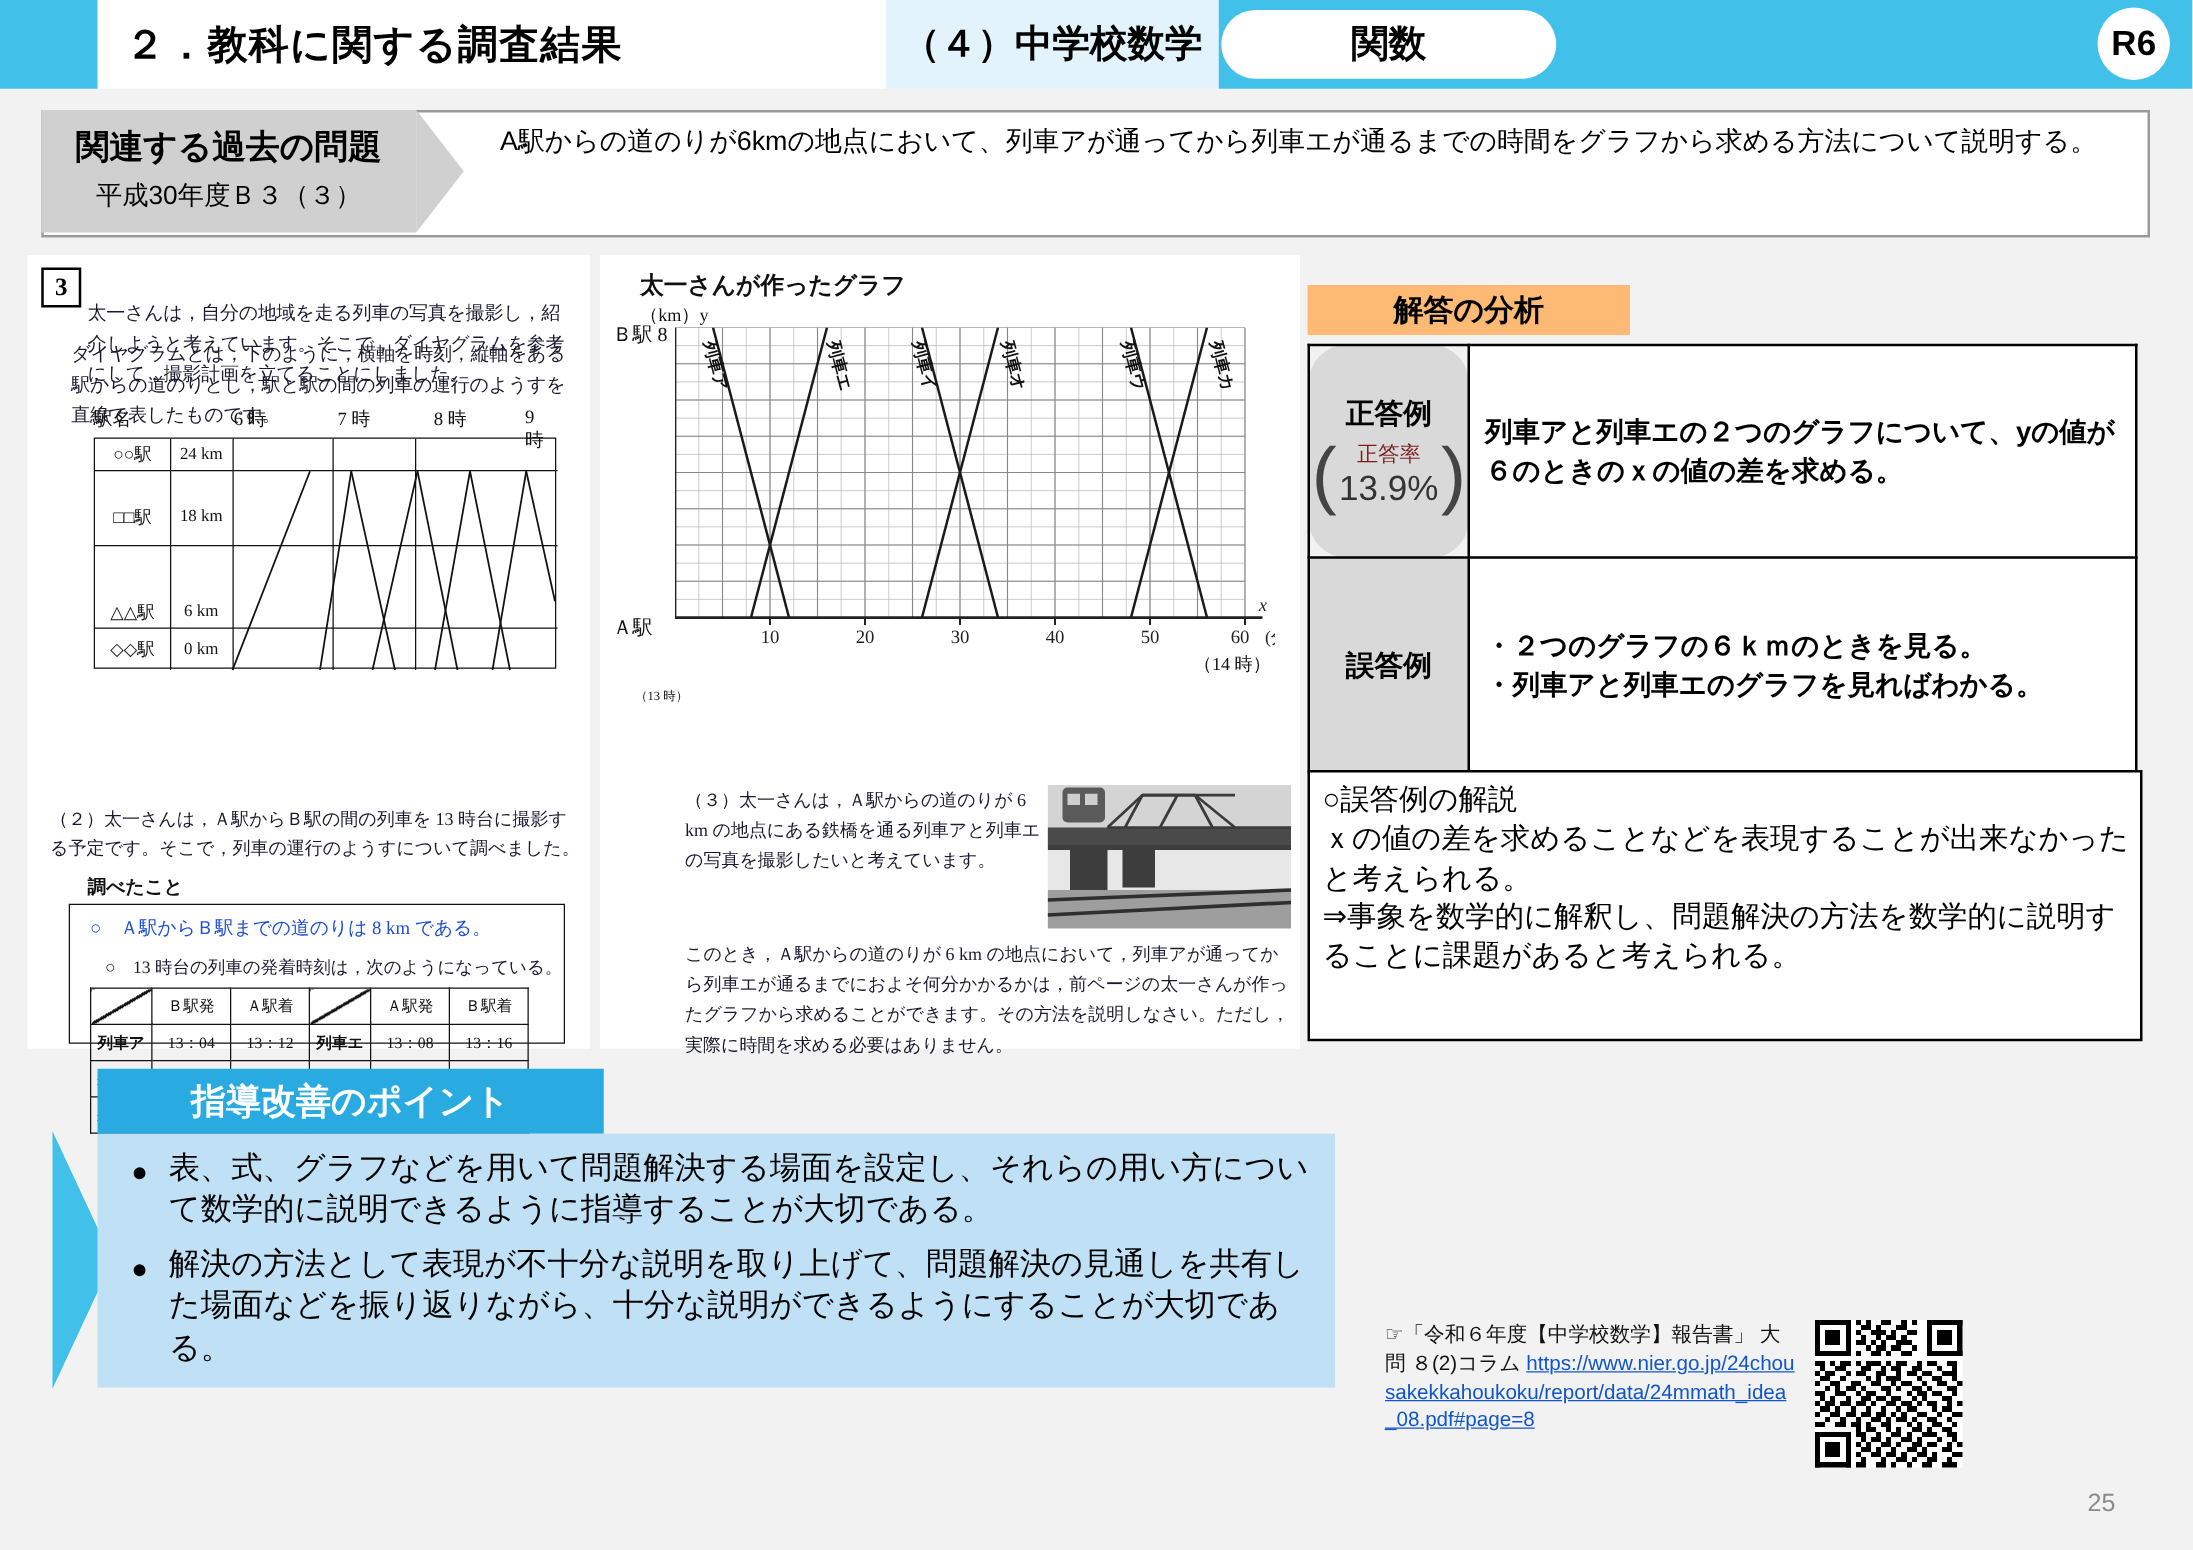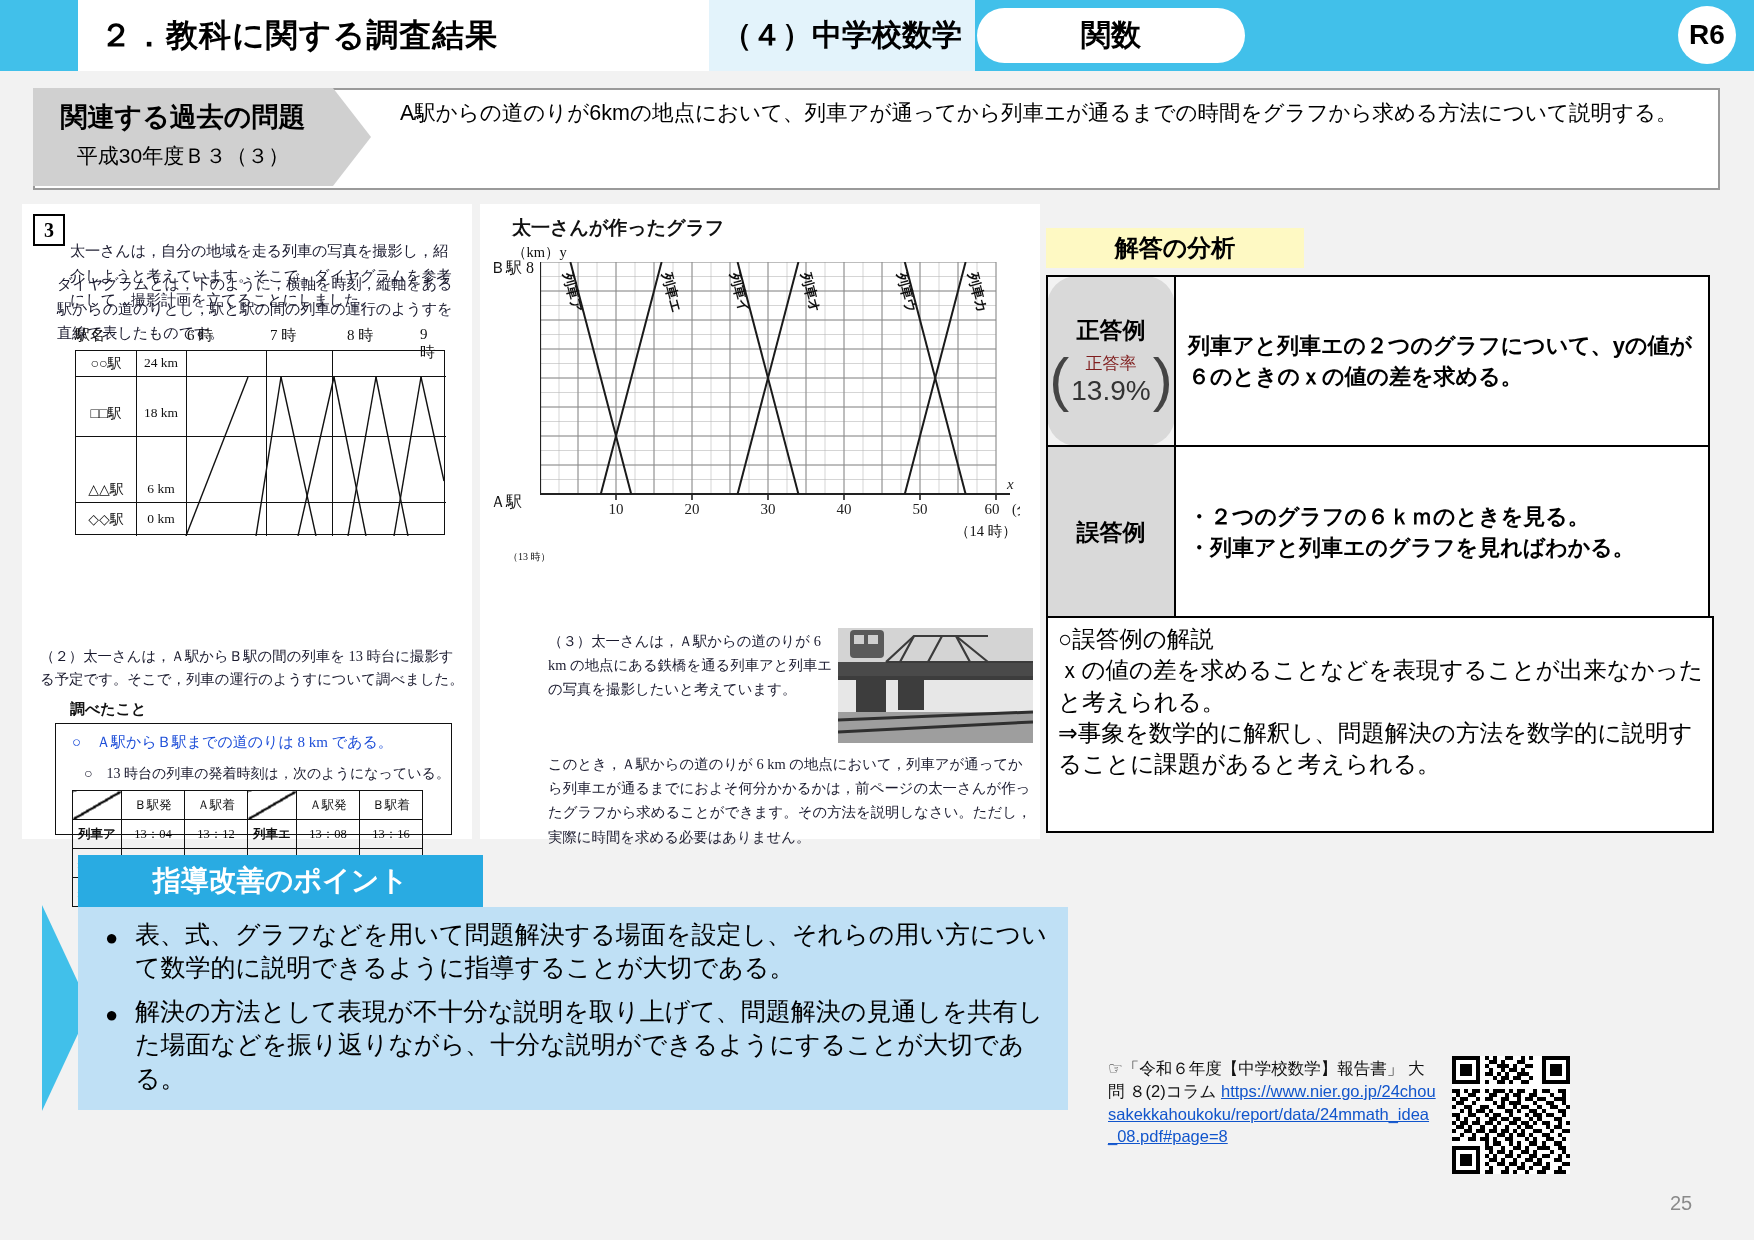--- a/index.html
+++ b/index.html
@@ -89,21 +89,21 @@
   #graph-13ji{left:508px;top:550px;font-size:10px;color:#111;}
   #graph-14ji{left:955px;top:522px;font-size:14.5px;color:#111;}
   #plot-svg{left:540px;top:262px;}
 
   
   #q3b-text{left:548px;top:630px;width:290px;font-size:14.4px;line-height:1.66;color:#1a1a2e;}
   #bridge-photo{left:838px;top:628px;width:195px;height:115px;overflow:hidden;}
   #q3b-text2{left:548px;top:752px;width:485px;font-size:14.4px;line-height:1.68;color:#1a1a2e;}
 
   
-  #ana-title-box{left:1046px;top:228px;width:258px;height:40px;background:#fef9c3;
+  #ana-title-box{left:1046px;top:228px;width:258px;height:40px;background:#fdba74;
     display:flex;align-items:center;justify-content:center;}
   #ana-title{font-size:24px;font-weight:bold;color:#000;}
   #ana-table{left:1046px;top:275px;width:664px;border-collapse:collapse;}
   #ana-table td{border:2px solid #000;vertical-align:middle;}
   .ana-left{width:124px;background:#d9d9d9;text-align:center;}
   .ana-head{font-size:23px;font-weight:bold;color:#000;display:block;}
   .rate-paren{display:flex;align-items:center;justify-content:center;margin-top:6px;}
   .rate-brk{font-size:60px;line-height:0.6;color:#444;font-weight:200;}
   .rate-inner{display:flex;flex-direction:column;align-items:center;padding:0 2px;}
   .rate-lab{font-size:17px;color:#7f1d1d;}

